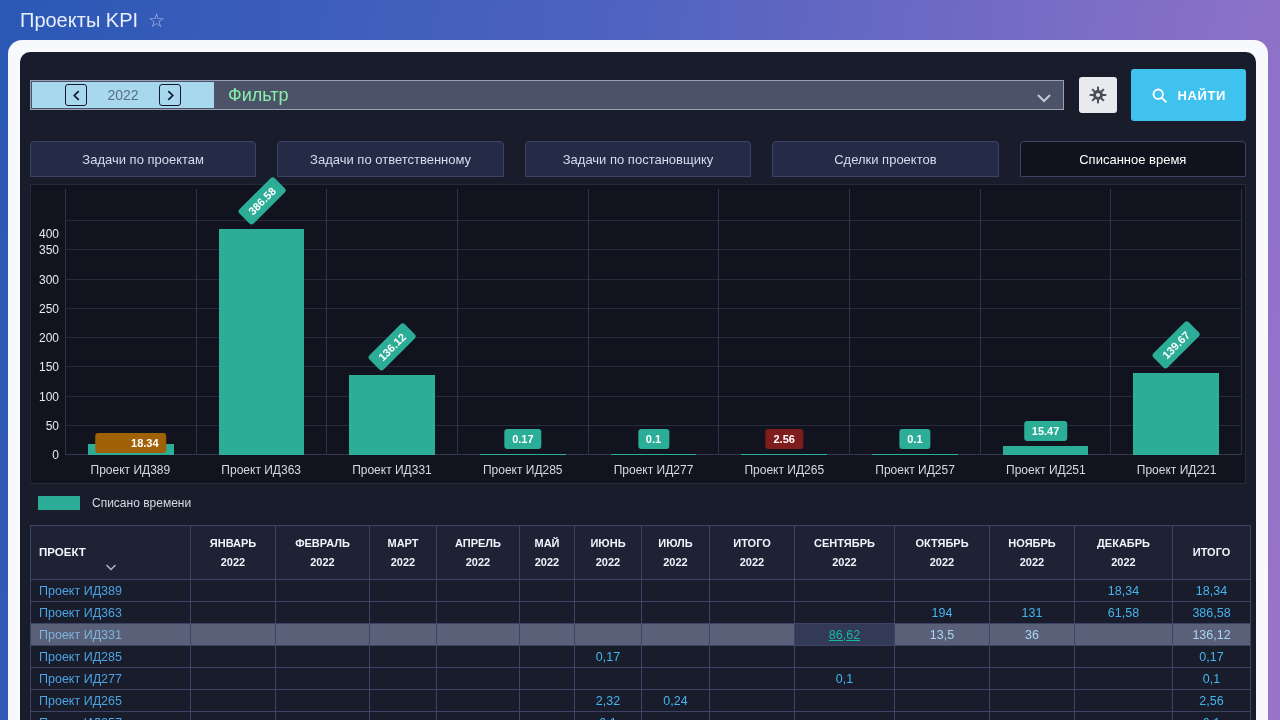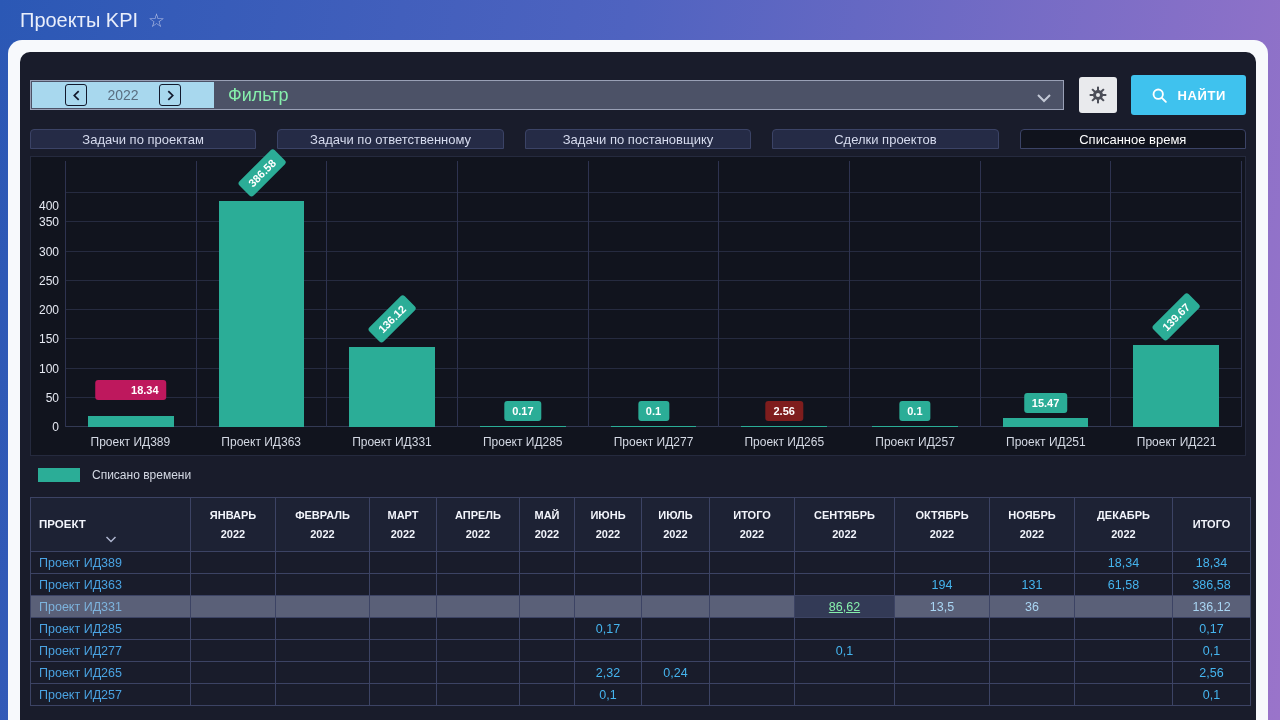--- a/index.html
+++ b/index.html
@@ -18,24 +18,24 @@
 
   
   .filter-row { display:flex; align-items:center; margin-top:12px; height:38px; }
   .filter-field { flex:1; height:30px; background:#4c5267; border:1px solid #99a0b6; display:flex; align-items:center; position:relative; cursor:pointer; }
   .year-nav { height:26px; margin-left:1px; background:#a8d8ee; width:182px; display:flex; align-items:center; justify-content:center; gap:16px; flex:none; }
   .year-btn { width:22px; height:22px; border:1px solid #131a2d; border-radius:3px; background:transparent; display:flex; align-items:center; justify-content:center; cursor:pointer; }
   .year-text { color:#5a6e80; font-size:14px; min-width:40px; text-align:center; }
   .filter-label { color:#86efac; font-size:18px; margin-left:14px; }
   .dd-chevron { position:absolute; right:12px; top:8px; }
   .icon-btn { width:38px; height:36px; background:#e9eaed; border:none; border-radius:3px; margin-left:15px; display:flex; align-items:center; justify-content:center; flex:none; cursor:pointer; }
-  .search-btn { height:40px; background:#3fc2ee; border:none; border-radius:3px; margin-left:14px; display:flex; align-items:center; justify-content:center; gap:10px; padding:0 20px; color:#fff; font-weight:bold; font-size:13px; letter-spacing:.6px; flex:none; cursor:pointer; font-family:"Liberation Sans",sans-serif; }
+  .search-btn { height:52px; background:#3fc2ee; border:none; border-radius:3px; margin-left:14px; display:flex; align-items:center; justify-content:center; gap:10px; padding:0 20px; color:#fff; font-weight:bold; font-size:13px; letter-spacing:.6px; flex:none; cursor:pointer; font-family:"Liberation Sans",sans-serif; }
 
   
-  .tabs { display:flex; gap:21px; margin-top:15px; height:20px; }
+  .tabs { display:flex; gap:21px; margin-top:27px; height:36px; }
   .tab { flex:1; background:#252b46; border:1px solid #3b4366; border-radius:4px 4px 0 0; color:#d6dbee; font-size:13px; display:flex; align-items:center; justify-content:center; cursor:pointer; white-space:nowrap; }
   .tab.active { background:#10131d; color:#ffffff; }
 
   
   .chart-wrap { margin-top:7px; background:#11141e; border:1px solid #252a3e; height:300px; position:relative; }
   .plot { position:absolute; left:34px; right:3px; top:4px; bottom:28px; border-left:1px solid #2e3350; }
   .gridline { position:absolute; left:0; right:0; height:1px; background:#262b40; }
   .gridline.zero { background:#333a54; }
   .ylab { position:absolute; right:calc(100% + 7px); color:#e6e9f2; font-size:12px; transform:translateY(50%); line-height:1; }
   .slots { position:absolute; left:0; right:0; top:0; bottom:0; display:flex; }
@@ -55,21 +55,21 @@
   table { width:100%; border-collapse:collapse; table-layout:fixed; margin-top:15px; }
   th, td { border:1px solid #3c4364; overflow:hidden; white-space:nowrap; }
   thead th { background:#1d2234; color:#f2f4fb; font-size:11px; font-weight:bold; height:54px; text-align:center; vertical-align:middle; line-height:1.7; }
   th.project-h { text-align:left; padding-left:8px; position:relative; cursor:pointer; font-size:11.5px; }
   .sort-ch { position:absolute; left:50%; bottom:1px; transform:translateX(-50%); }
   tbody td { height:22px; color:#45b4ee; font-size:12.5px; text-align:center; padding:0 6px; background:transparent; }
   td.project { text-align:left; color:#4aa3e2; padding-left:8px; cursor:pointer; }
   tr.hl td { background:#5a6078; color:#a9d6f4; }
   tr.hl td.project { color:#7db3dd; }
   tr.hl td.sel { background:#333a56; }
-  td.sel span { text-decoration:underline; color:#86efac; cursor:pointer; }
+  td.sel span { text-decoration:underline; color:#14b8a6; cursor:pointer; }
 </style>
 </head>
 <body>
 
 <div class="page-header">
   <h1 class="page-title">Проекты KPI</h1>
   <span class="star">☆</span>
 </div>
 
 <div class="white-shell">
@@ -146,21 +146,21 @@
           <span class="ylab" style="bottom: 146.25px;">250</span>
           <div class="gridline" style="bottom: 175.5px;"></div>
           <span class="ylab" style="bottom: 175.5px;">300</span>
           <div class="gridline" style="bottom: 204.75px;"></div>
           <span class="ylab" style="bottom: 204.75px;">350</span>
           <div class="gridline" style="bottom: 234px;"></div>
           <span class="ylab" style="bottom: 221px;">400</span>
           <div class="slots">
             <div class="slot">
               <div class="bar" style="height: 10.7289px; background: rgb(43, 173, 151);"></div>
-              <div class="badge" style="background: #be185d; bottom: 27px; padding-left: 36px;">18.34</div>
+              <div class="badge" style="background: #a16207; bottom: 2px; padding-left: 36px;">18.34</div>
             </div>
             <div class="slot">
               <div class="bar" style="height: 226.149px; background: rgb(43, 173, 151);"></div>
               <div class="badge rot" style="background: rgb(43, 173, 151); bottom: 244.149px;">386.58</div>
             </div>
             <div class="slot">
               <div class="bar" style="height: 79.6302px; background: rgb(43, 173, 151);"></div>
               <div class="badge rot" style="background: rgb(43, 173, 151); bottom: 97.6302px;">136.12</div>
             </div>
             <div class="slot">

